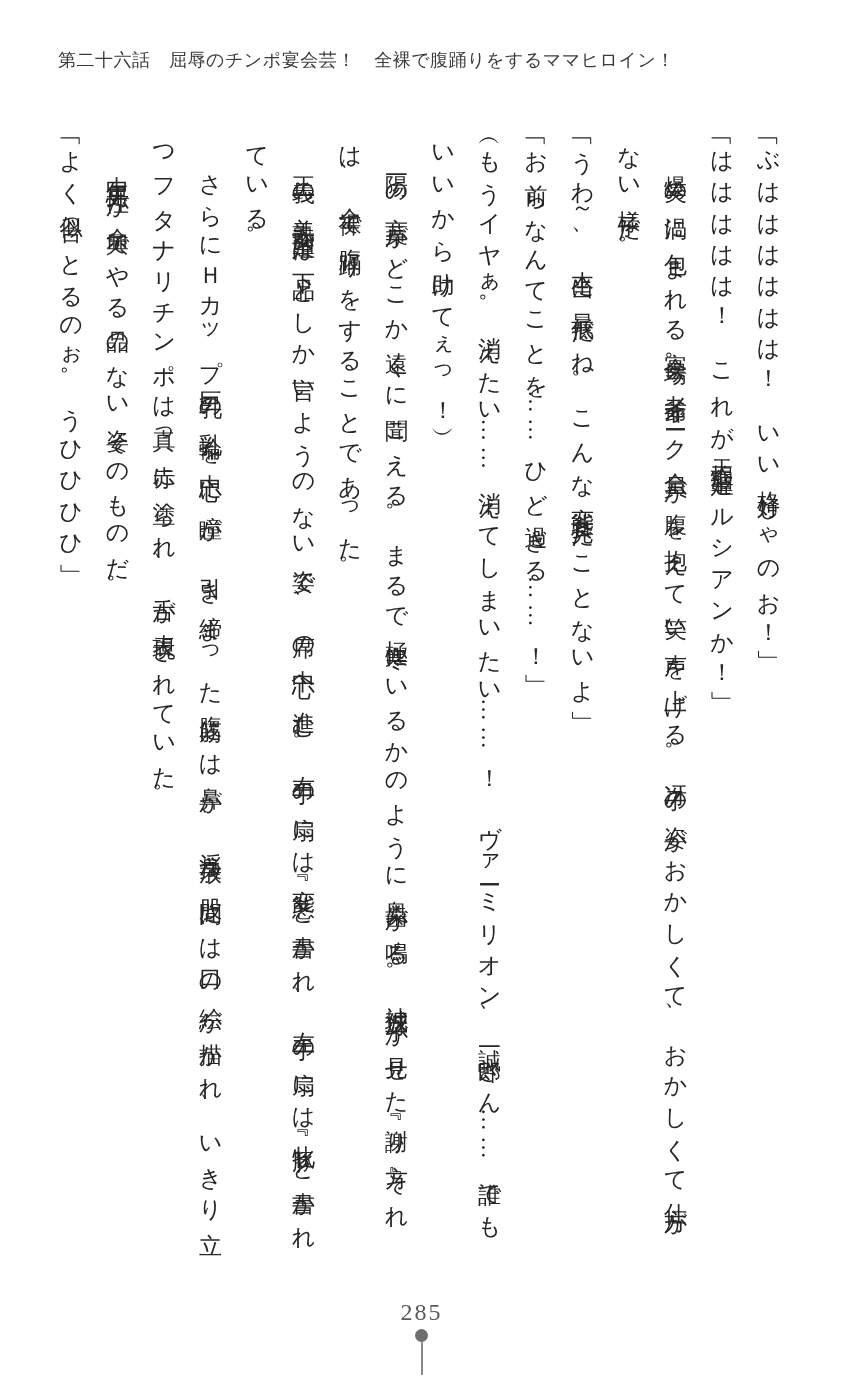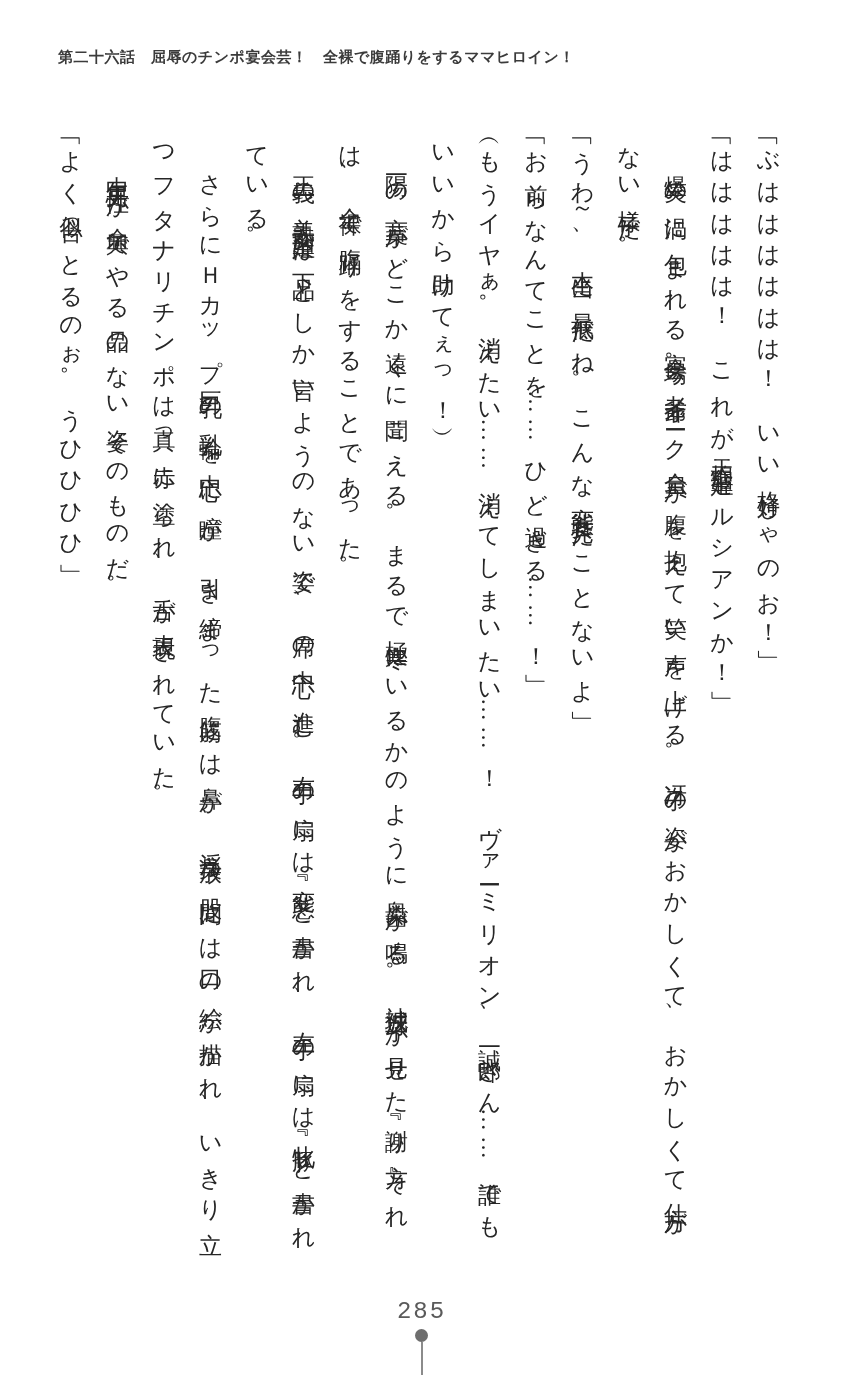--- a/index.html
+++ b/index.html
@@ -23,25 +23,24 @@
     font-family: "Liberation Serif", "DejaVu Serif", serif;
   }
   .page {
     position: absolute;
     inset: 0;
   }
   .chapter-header {
     position: absolute;
     top: 48px;
     left: 58px;
-    font-size: 15px;
+    font-size: 18px;
     letter-spacing: 0.5px;
     color: var(--header-text);
     white-space: nowrap;
-    font-weight: bold;
   }
   .body-text {
     position: absolute;
     top: 130px;
     right: 52px;
     height: 1120px;
     writing-mode: vertical-rl;
     text-orientation: mixed;
     font-size: 23px;
     line-height: 46.5px;
@@ -59,21 +58,21 @@
   .page-footer {
     position: absolute;
     top: 1300px;
     left: 0;
     width: 100%;
     display: flex;
     flex-direction: column;
     align-items: center;
   }
   .page-number {
-    font-family: Liberation Mono, monospace;
+    font-family: Liberation Serif, serif;
     font-size: 24px;
     letter-spacing: 2px;
     color: var(--page-number);
     line-height: 1;
   }
   .ornament-dot {
     width: 13px;
     height: 13px;
     border-radius: 50%;
     background: var(--ornament);

